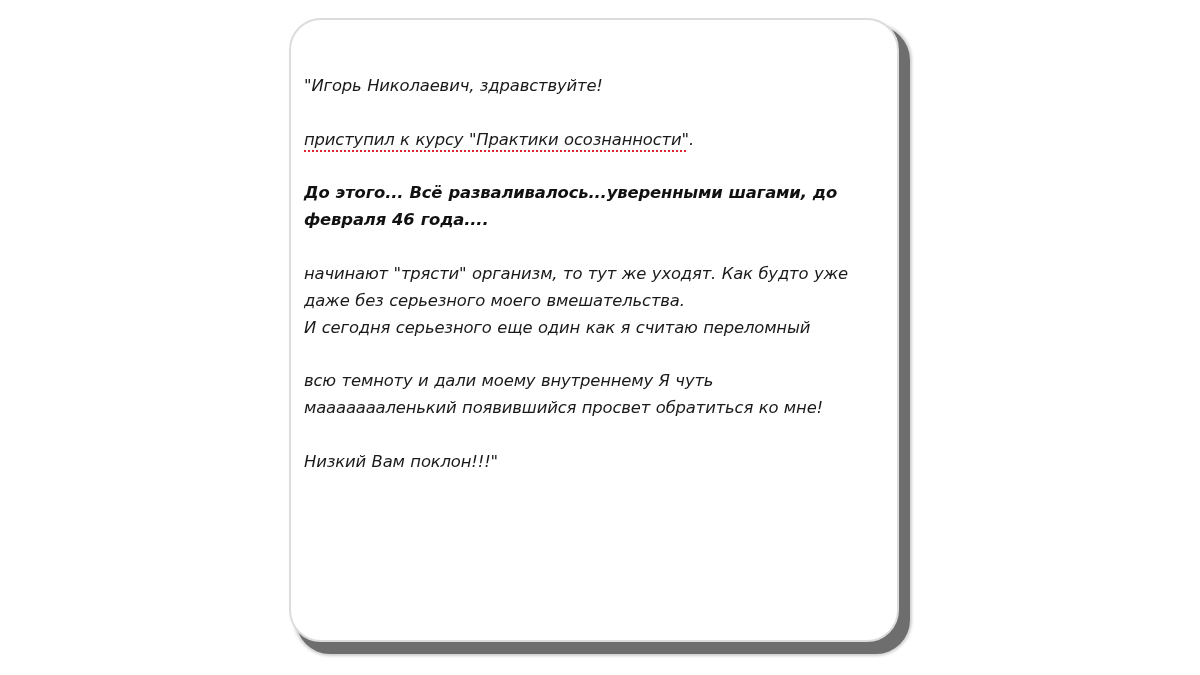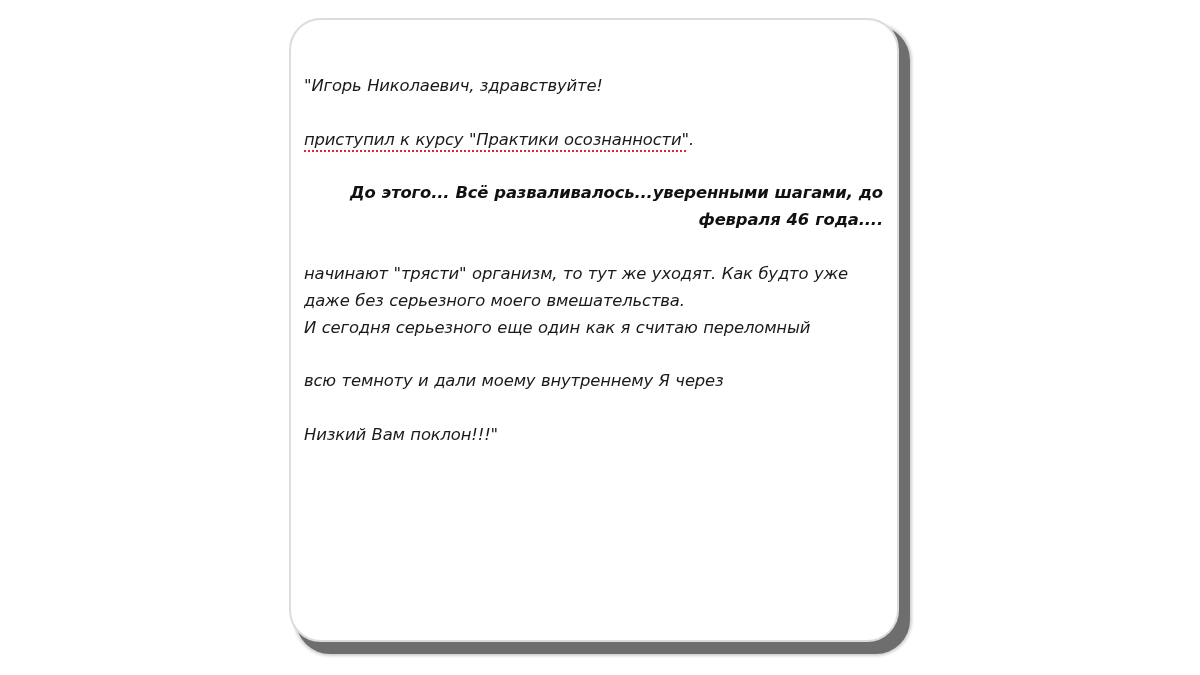--- a/index.html
+++ b/index.html
@@ -41,21 +41,20 @@
       font-style: italic;
       font-size: 16.4px;
       line-height: 27px;
       color: #1a1a1a;
       letter-spacing: -0.15px;
       word-spacing: 0.5px;
     }
     .para.bold {
       font-weight: bold;
       color: #111111;
-      text-align: right;
     }
     .line {
       display: block;
       white-space: nowrap;
     }
     .spell {
       text-decoration: underline dotted #e0262c;
       text-decoration-thickness: 2px;
       text-underline-offset: 6px;
     }
@@ -88,20 +87,21 @@
 
   <div class="gap" style="height:0"></div>
 
   <p class="para">
     <span class="line">начинают "трясти" организм, то тут же уходят. Как будто уже</span>
     <span class="line">даже без серьезного моего вмешательства.</span>
     <span class="line">И сегодня серьезного еще один как я считаю переломный</span>
   </p>
 
   <p class="para">
-    <span class="line">всю темноту и дали моему внутреннему Я через</span>
+    <span class="line">всю темноту и дали моему внутреннему Я чуть</span>
+    <span class="line">маааааааленький появившийся просвет обратиться ко мне!</span>
   </p>
 
   <p class="para tight">
     <span class="line">Низкий Вам поклон!!!"</span>
   </p>
 
 </div>
 
 </body></html>

